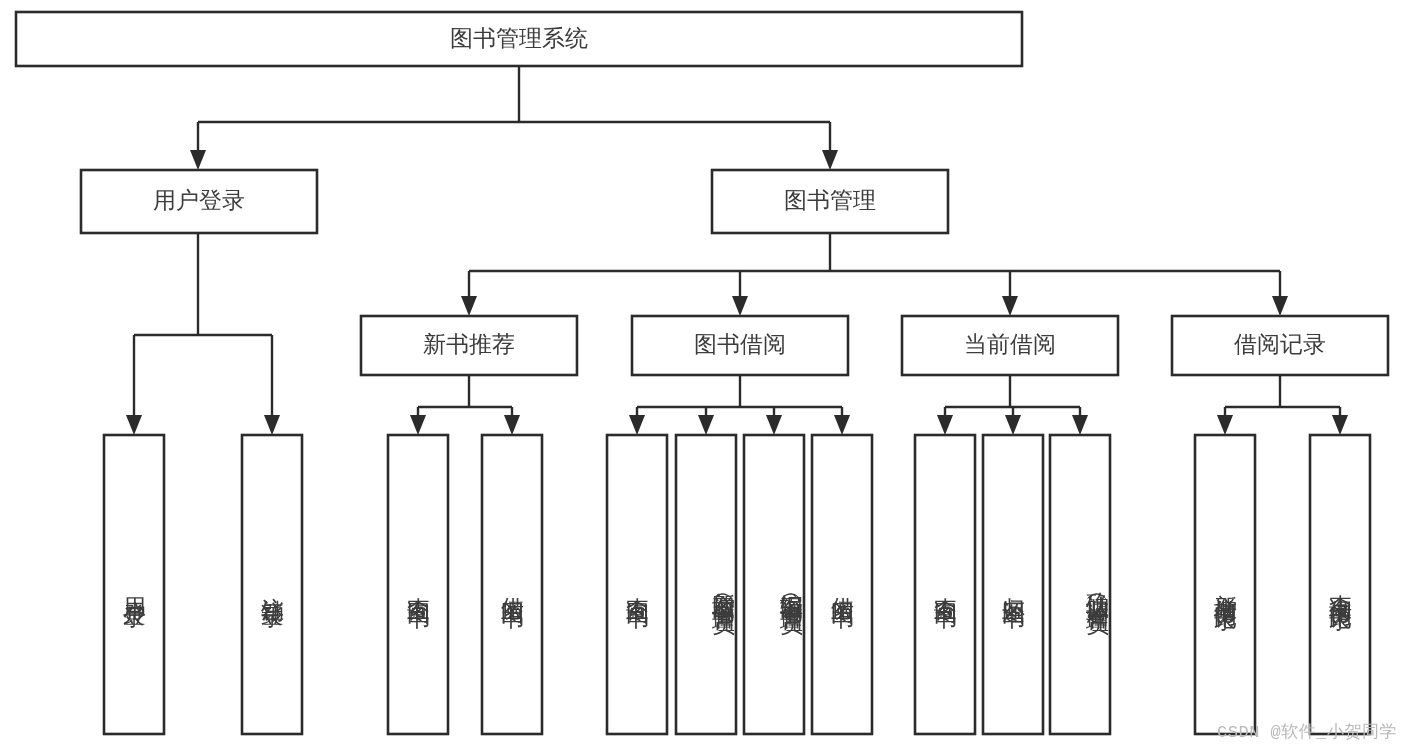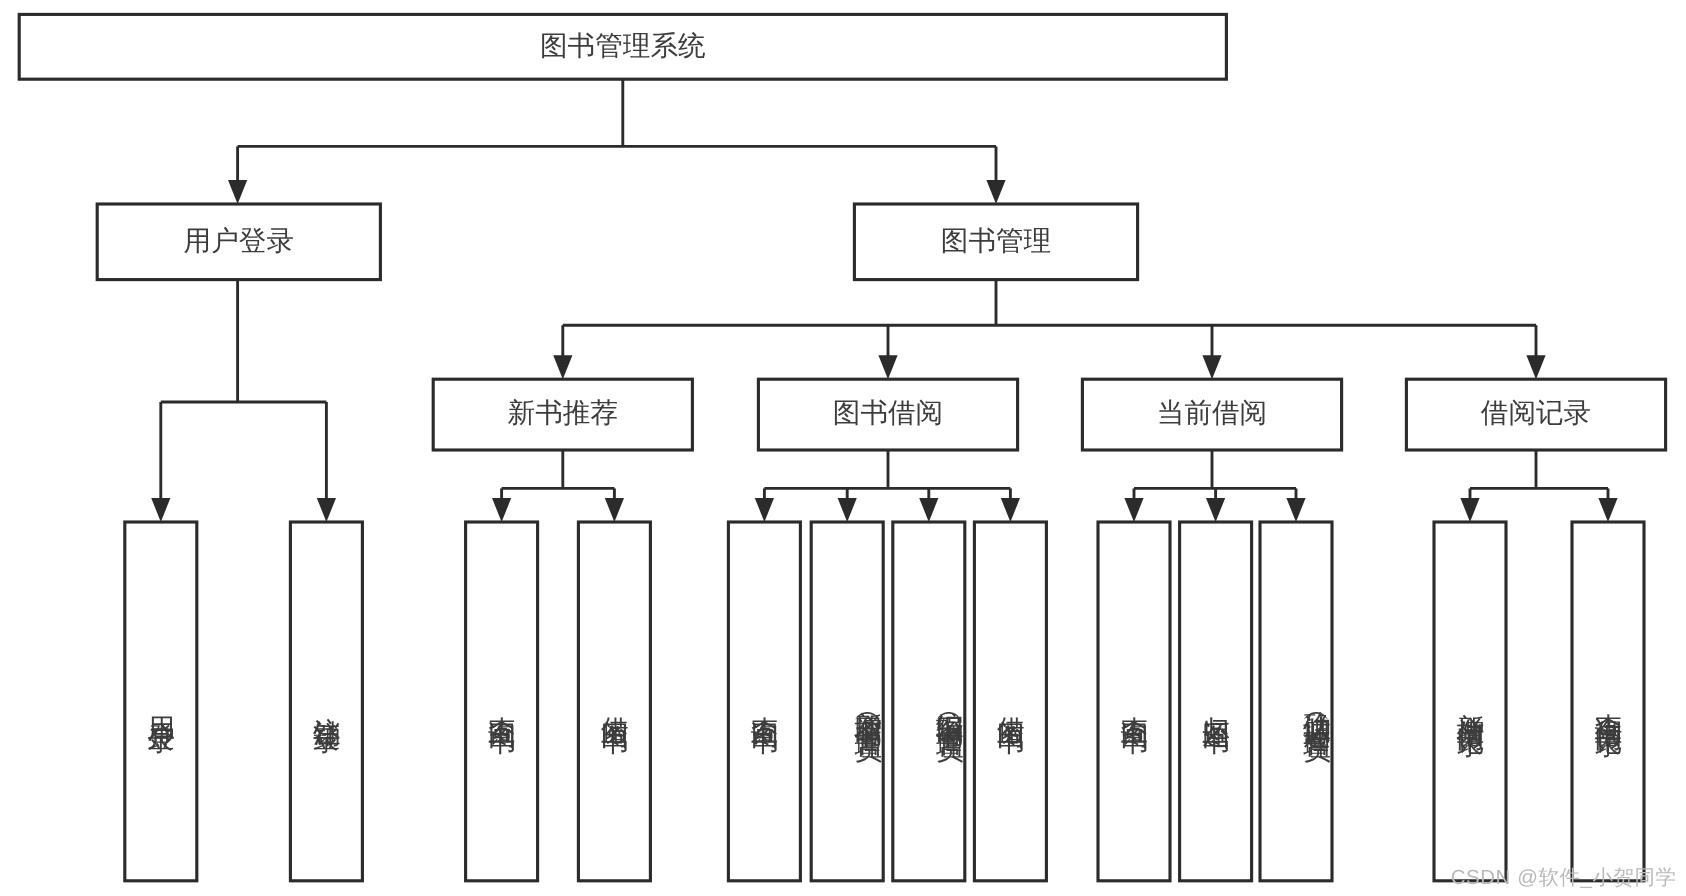--- a/index.html
+++ b/index.html
@@ -49,21 +49,21 @@
     font-size: 23px;
     text-anchor: middle;
     dominant-baseline: middle;
   }
   .watermark-text {
     position: absolute;
     right: 8px;
     bottom: 4px;
     color: #b9b9b9;
     font-size: 17px;
-    font-family: Liberation Sans, sans-serif;
+    font-family: Liberation Mono, monospace;
     white-space: nowrap;
     letter-spacing: 0.5px;
     pointer-events: none;
   }
   
   .leaf-label {
     position: absolute;
     writing-mode: vertical-rl;
     text-orientation: upright;
     color: #3c3c3c;

